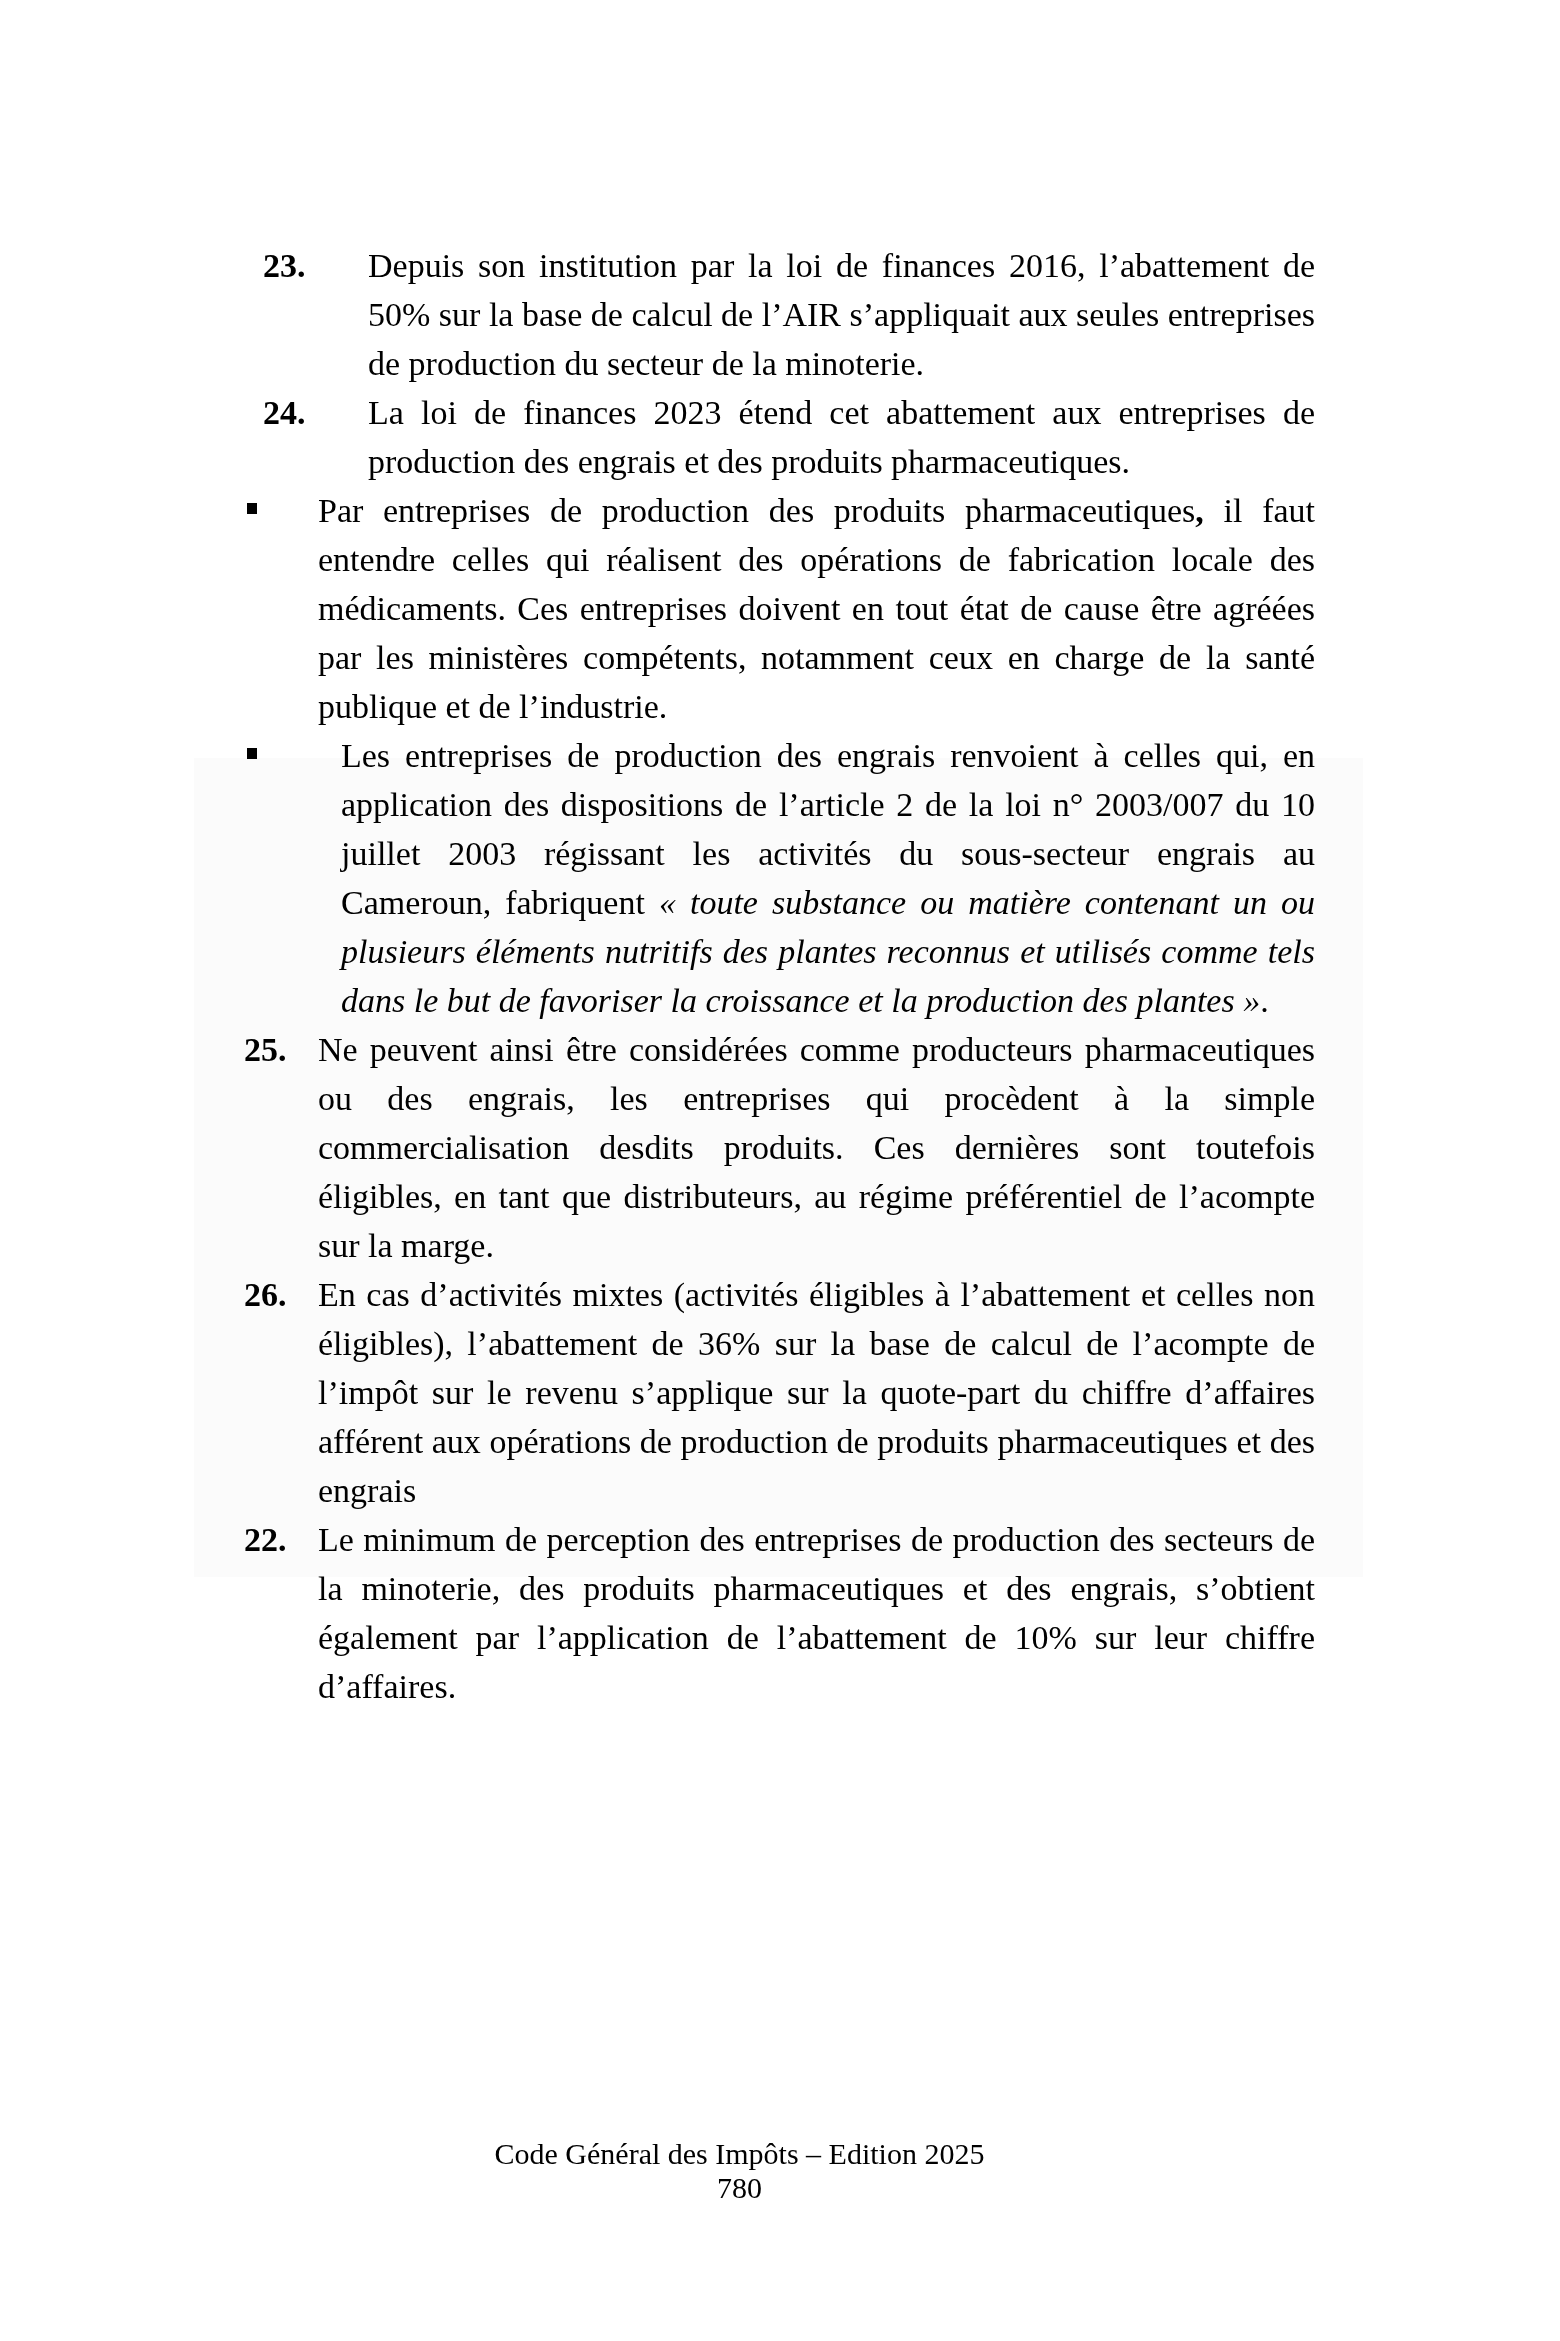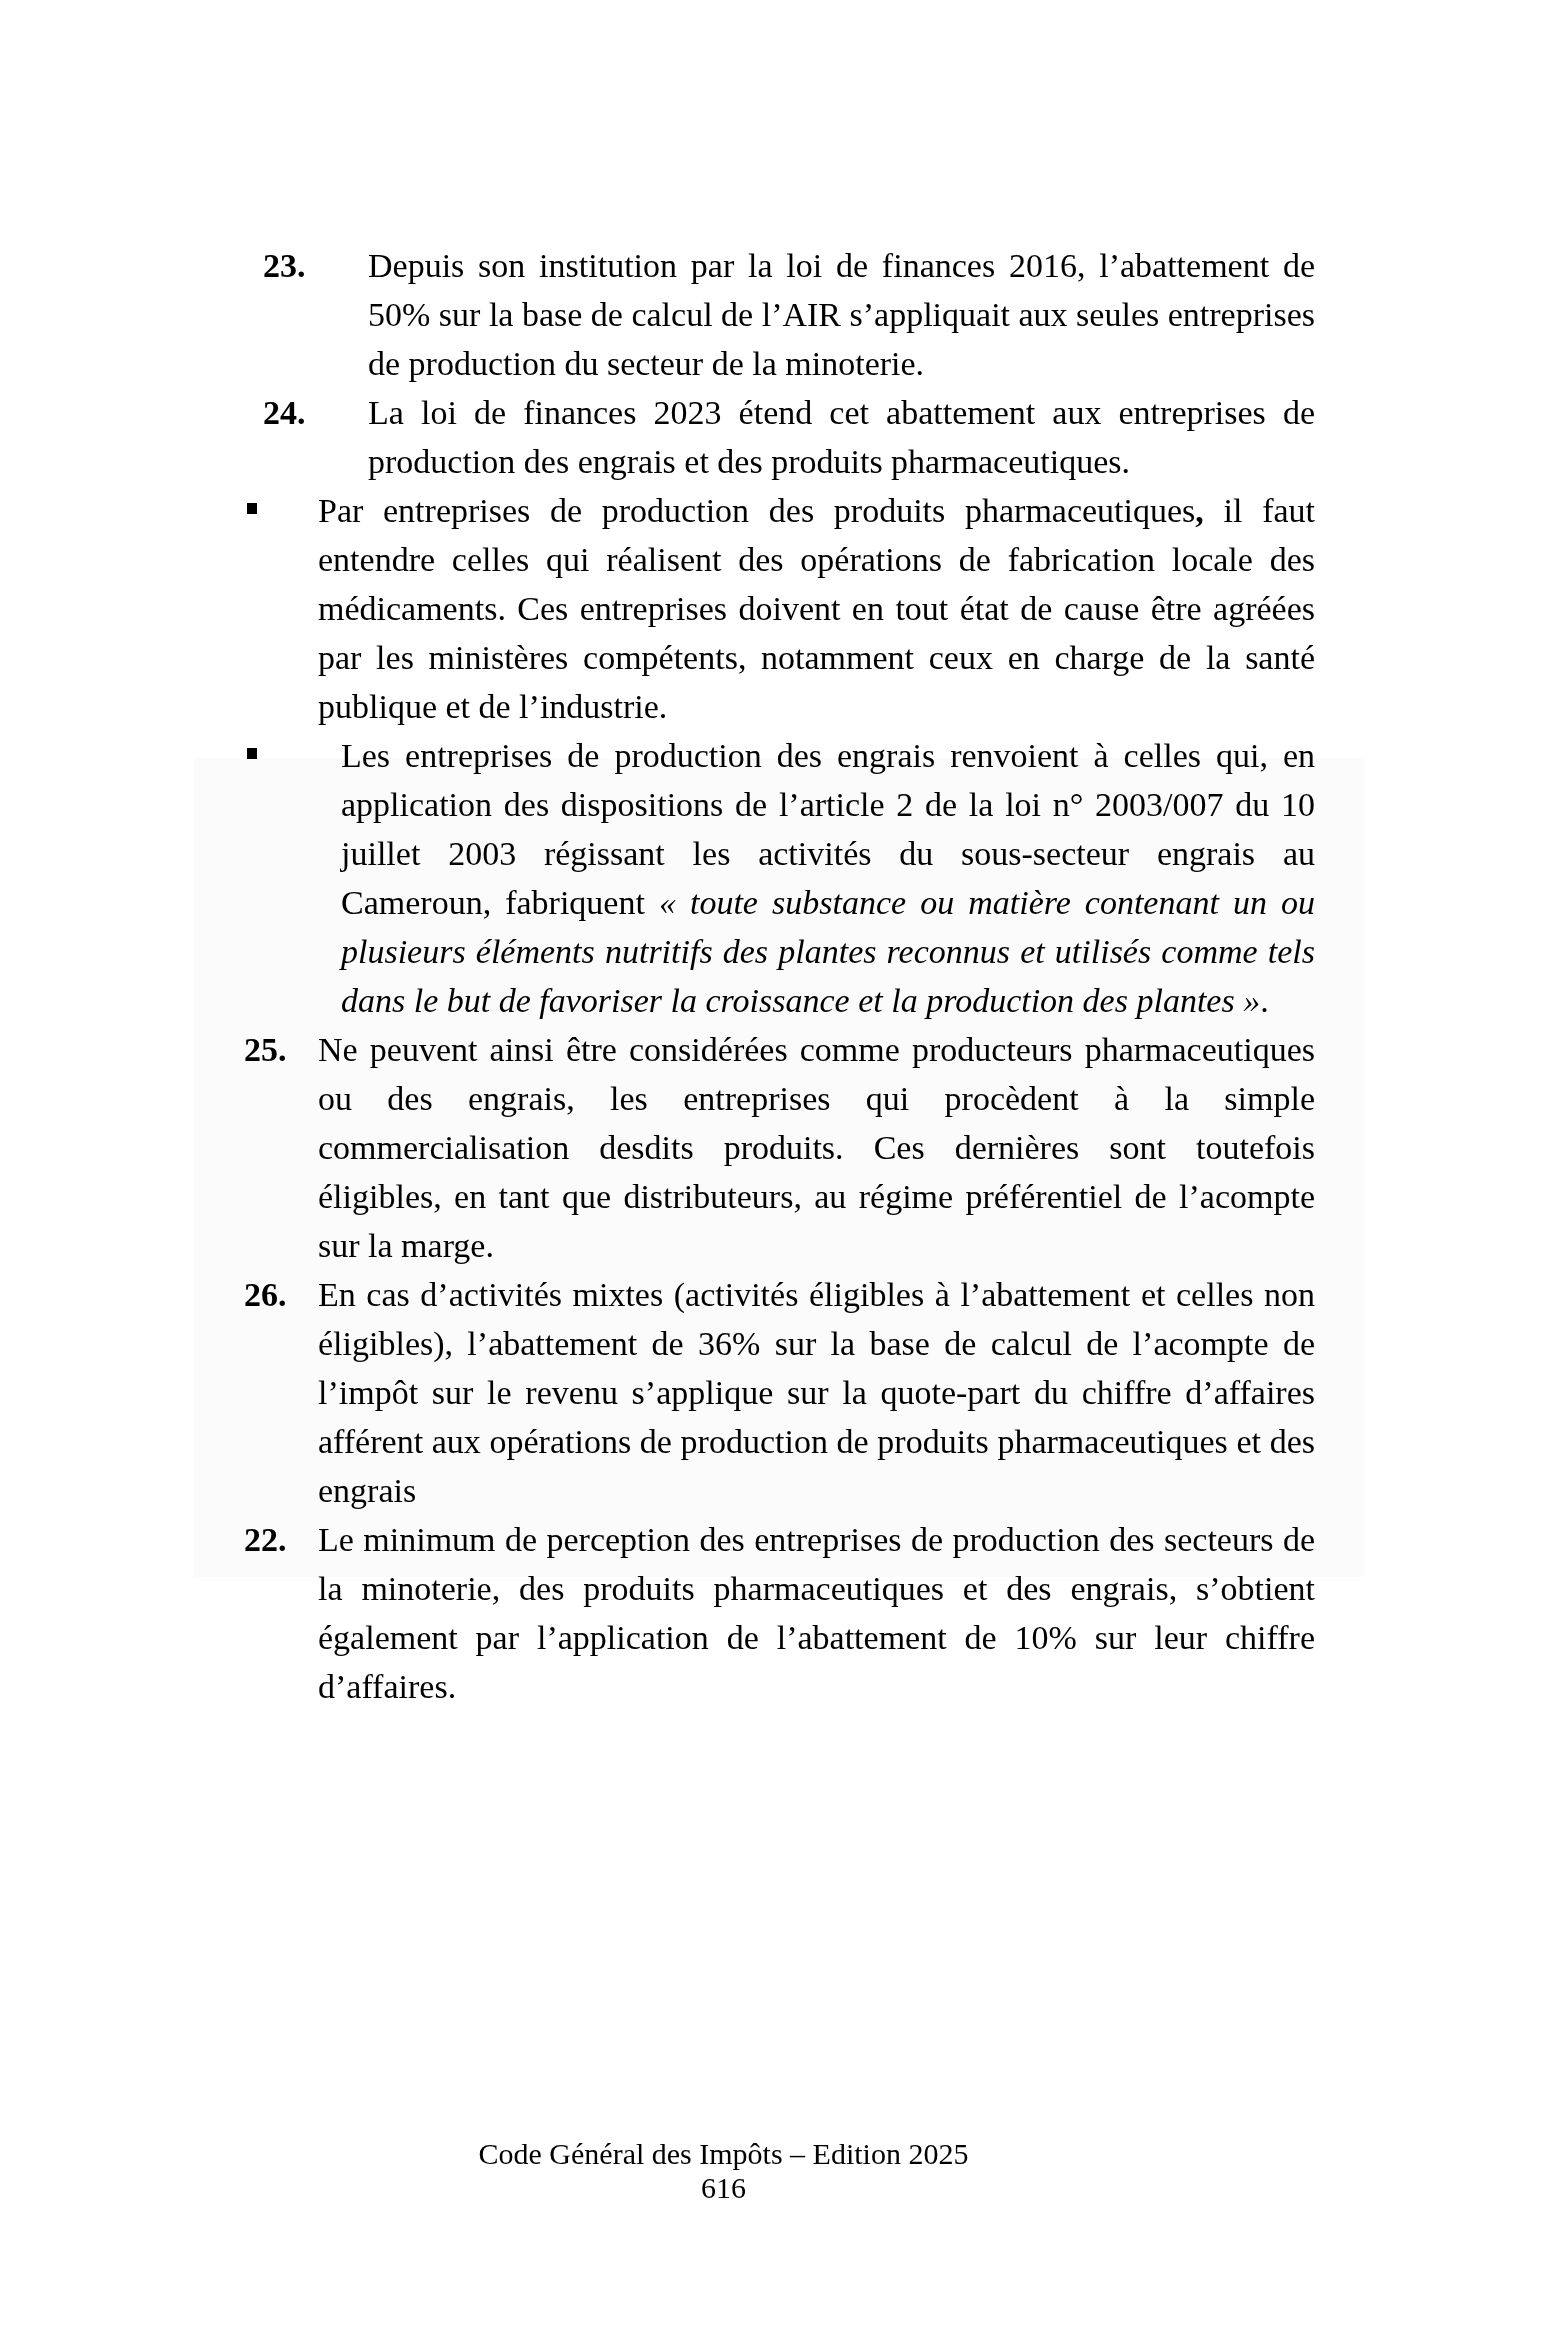--- a/index.html
+++ b/index.html
@@ -27,21 +27,21 @@
     .bullet .mark {
       position: absolute; top: 17.3px; width: 10px; height: 10.7px; background: #000;
     }
     .b1 { padding-left: 74px; }
     .b1 .mark { left: 3.3px; }
     .b2 { padding-left: 97px; }
     .b2 .mark { left: 3.3px; }
     .ital { font-style: italic; }
     .footer {
       position: absolute; left: 0; width: 1447px; top: 2137px;
-      text-align: center; font-size: 30px; line-height: 34px;
+      text-align: center; font-size: 30px; line-height: 34px; padding-left: 16px;
     }
   </style>
 </head>
 <body>
 
 <div class="shade"></div>
 
 <div class="page">
 
   <div class="item item-a">
@@ -78,15 +78,15 @@
 
   <div class="item item-b">
     <span class="num">22.</span>
     <span>Le minimum de perception des entreprises de production des secteurs de la minoterie, des produits pharmaceutiques et des engrais, s’obtient également par l’application de l’abattement de 10% sur leur chiffre d’affaires.</span>
   </div>
 
 </div>
 
 <div class="footer">
   <div>Code Général des Impôts – Edition 2025</div>
-  <div>616</div>
+  <div>780</div>
 </div>
 
 
 </body></html>

